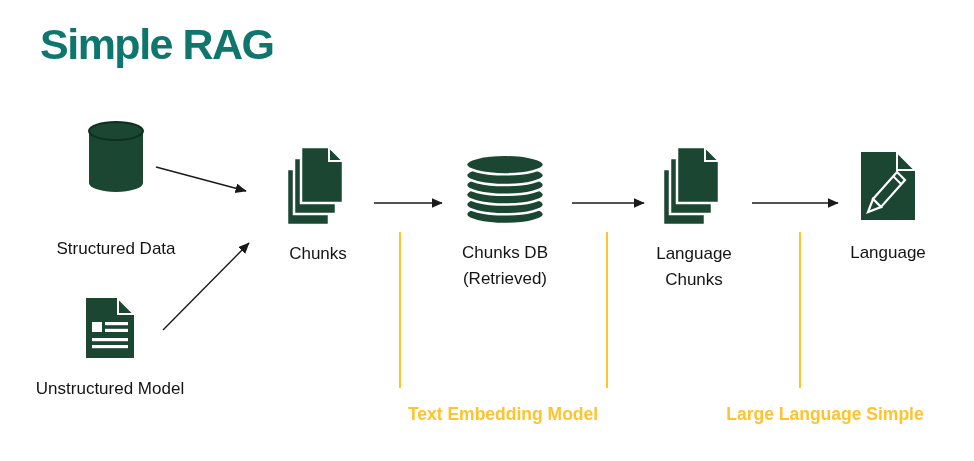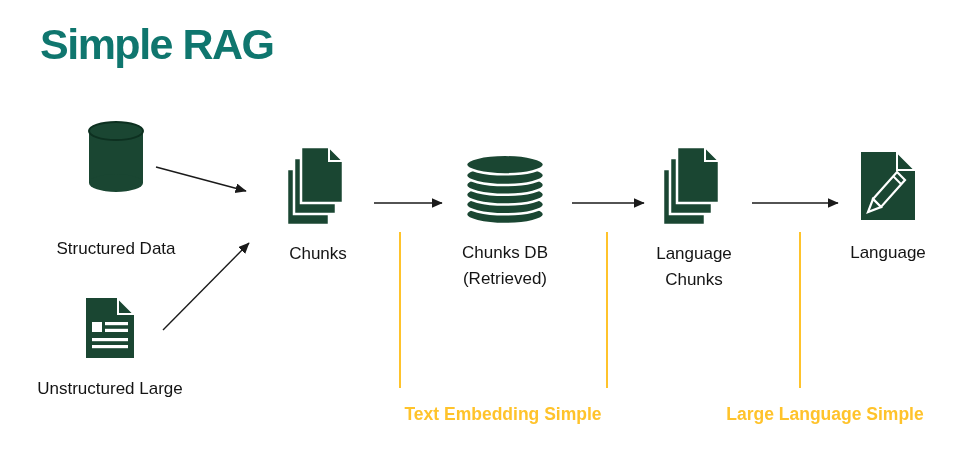--- a/index.html
+++ b/index.html
@@ -70,21 +70,21 @@
   <div class="node" style="left:28px; top:296px; width:164px;">
     <svg width="52" height="64" viewBox="0 0 52 64">
       <path d="M2,2 H34 L50,18 V62 H2 Z" class="g"></path>
       <path d="M34,2 L34,18 L50,18 Z" class="ws" stroke-width="2"></path>
       <rect x="8" y="26" width="10" height="10" fill="#ffffff"></rect>
       <rect x="21" y="26" width="23" height="3.2" fill="#ffffff"></rect>
       <rect x="21" y="32.8" width="23" height="3.2" fill="#ffffff"></rect>
       <rect x="8" y="42" width="36" height="3.2" fill="#ffffff"></rect>
       <rect x="8" y="49" width="36" height="3.2" fill="#ffffff"></rect>
     </svg>
-    <div class="lbl" style="margin-top:16px;">Unstructured Large</div>
+    <div class="lbl" style="margin-top:16px;">Unstructured Model</div>
   </div>
 
   <div class="node" style="left:252px; top:147px; width:132px;">
     <svg width="66" height="80" viewBox="0 0 66 80">
       <g transform="translate(2,22)">
           <path d="M0,0 H28 L42,14 V56 H0 Z" class="ws" stroke-width="2.5"></path>
         </g>
       <g transform="translate(9,11)">
           <path d="M0,0 H28 L42,14 V56 H0 Z" class="ws" stroke-width="2.5"></path>
         </g>
@@ -134,16 +134,16 @@
       <polygon points="14,49 22,57 9,62" class="ws" stroke-width="2.2"></polygon>
       <path d="M34,26 L42,34" stroke="#ffffff" stroke-width="2" fill="none"></path>
     </svg>
     <div class="lbl" style="margin-top:18px;">Language</div>
   </div>
 
   <div class="divider" style="left:399px; top:232px; height:156px;"></div>
   <div class="divider" style="left:606px; top:232px; height:156px;"></div>
   <div class="divider" style="left:799px; top:232px; height:156px;"></div>
 
-  <div class="section-label" style="left:395px; top:404px; width:216px;">Text Embedding Simple</div>
+  <div class="section-label" style="left:395px; top:404px; width:216px;">Text Embedding Model</div>
   <div class="section-label" style="left:712px; top:404px; width:226px;">Large Language Simple</div>
 
 </div>
 
 </body></html>

